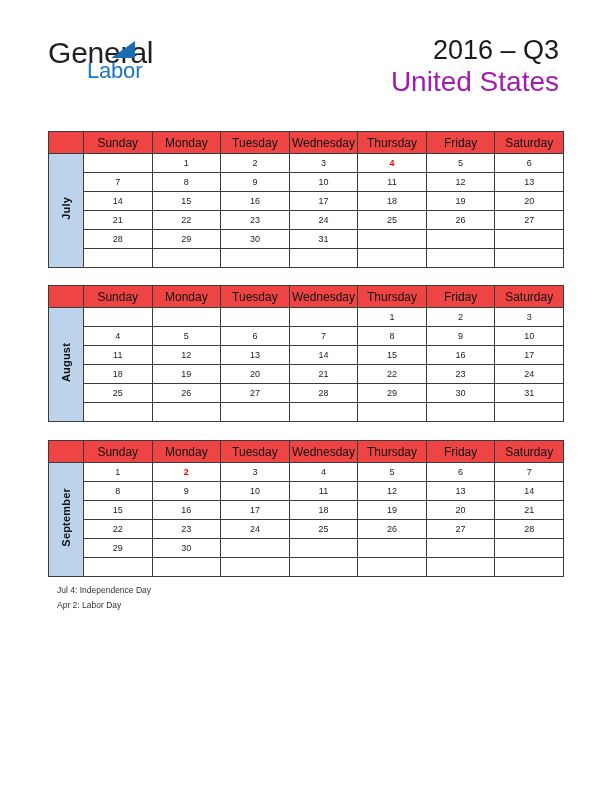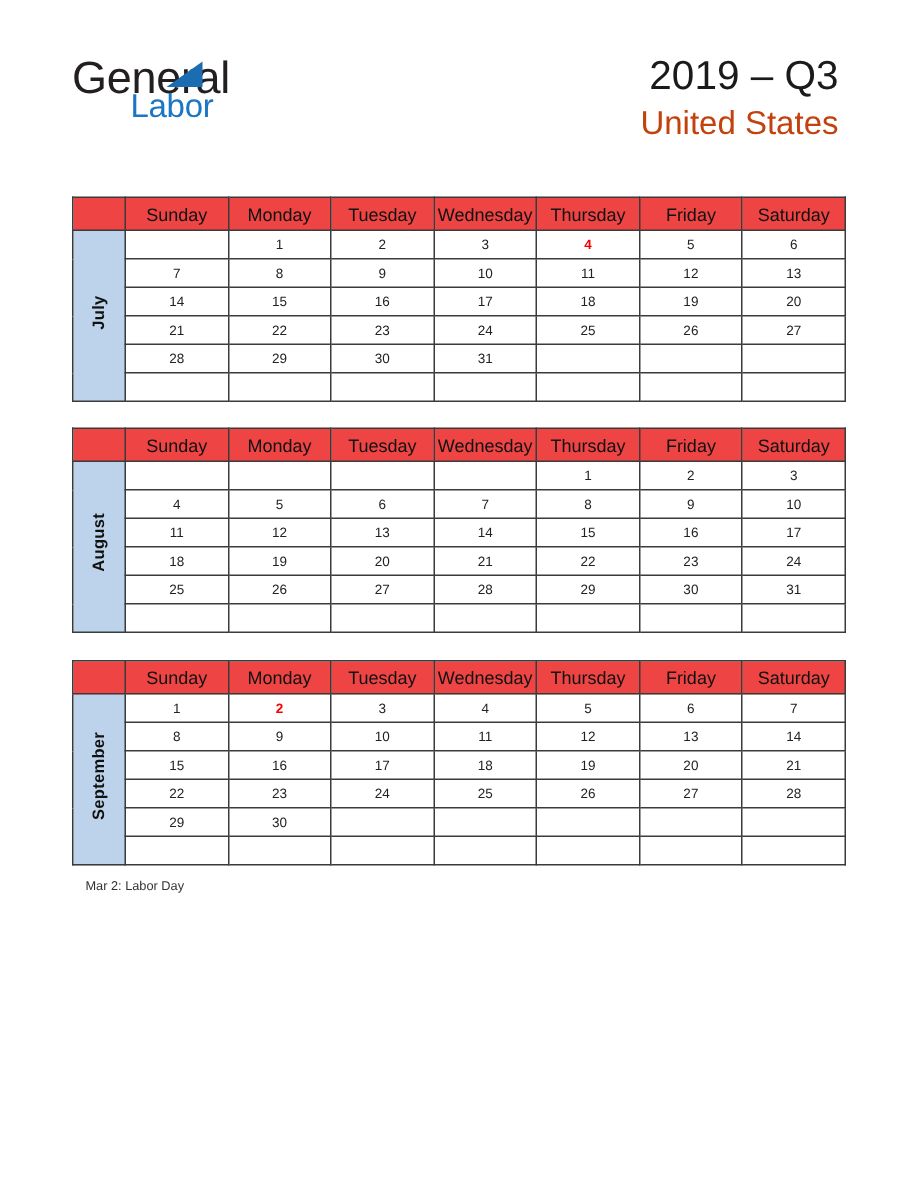--- a/index.html
+++ b/index.html
@@ -63,22 +63,22 @@
     top: 34px;
     text-align: right;
   }
   .title-main {
     font-size: 27px;
     color: #1a1a1a;
     line-height: 32px;
     white-space: nowrap;
   }
   .title-sub {
-    font-size: 22px;
-    color: #c2410c;
+    font-size: 28px;
+    color: #a21caf;
     line-height: 28px;
     margin-top: 2px;
     white-space: nowrap;
   }
 
   
   .cal-block {
     position: absolute;
     left: 48px;
     width: 516px;
@@ -151,21 +151,21 @@
 
 <div class="page-header">
 
   <div class="logo">
     <span class="logo-general">General</span>
     <span class="logo-triangle"></span>
     <span class="logo-blue">Labor</span>
   </div>
 
   <div class="title-block">
-    <div class="title-main">2019 – Q3</div>
+    <div class="title-main">2016 – Q3</div>
     <div class="title-sub">United States</div>
   </div>
 
 </div>
 
 <div class="cal-block" id="block-0">
     <table class="cal">
       <thead>
         <tr>
           <th class="dow" style="width: 34px;"></th>
@@ -378,14 +378,15 @@
           <td class="day empty"></td>
           <td class="day empty"></td>
           <td class="day empty"></td>
           <td class="day empty"></td>
         </tr>
       </tbody>
     </table>
   </div>
 
 <div class="notes">
-  <div class="note-line">Mar 2: Labor Day</div>
+  <div class="note-line">Jul 4: Independence Day</div>
+  <div class="note-line">Apr 2: Labor Day</div>
 </div>
 
 </body></html>

